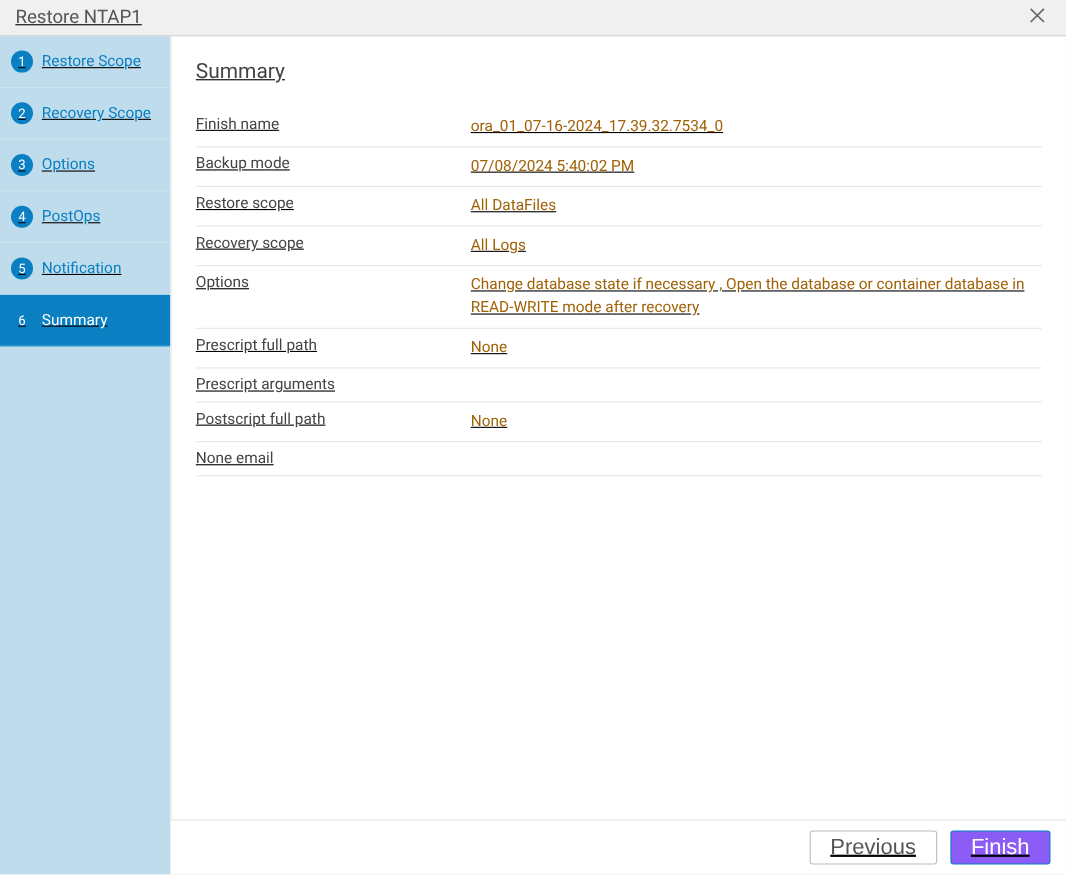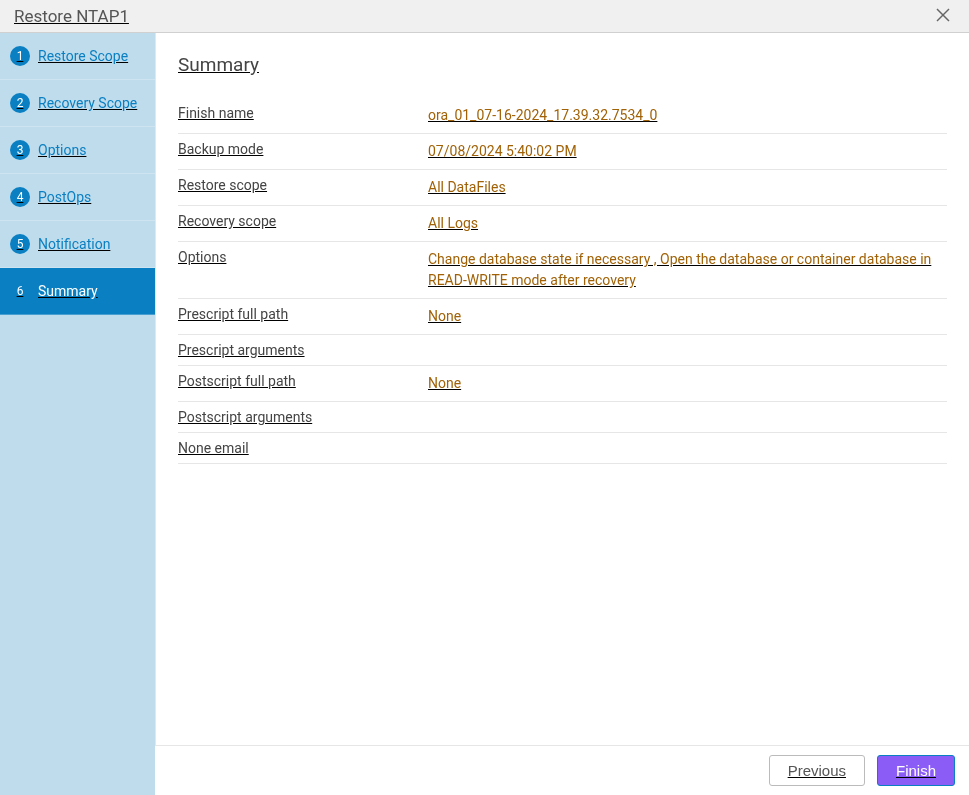--- a/index.html
+++ b/index.html
@@ -129,21 +129,21 @@
       align-items: center;
       justify-content: flex-end;
       padding-right: 14px;
       gap: 12px;
       border-top: 1px solid #e6e6e6;
       background: #fff;
     }
     .btn {
       height: 31px;
       padding: 0 18px;
-      font-size: 15px;
+      font-size: 20px;
       border-radius: 3px;
       cursor: pointer;
       border: 1px solid transparent;
     }
     .btn-secondary {
       background: #fff;
       border: 1px solid #bbb;
       color: #555;
     }
     .btn-primary {
@@ -229,24 +229,20 @@
           </div>
           <div class="summary-row">
             <div class="summary-label">Prescript arguments</div>
             <div class="summary-value"></div>
           </div>
           <div class="summary-row">
             <div class="summary-label">Postscript full path</div>
             <div class="summary-value">None</div>
           </div>
           <div class="summary-row">
-            <div class="summary-label">Postscript arguments</div>
-            <div class="summary-value"></div>
-          </div>
-          <div class="summary-row">
             <div class="summary-label">None email</div>
           </div>
         </div>
       </div>
 
       <div class="footer">
         <button class="btn btn-secondary">Previous</button>
         <button class="btn btn-primary">Finish</button>
       </div>
     </div>

